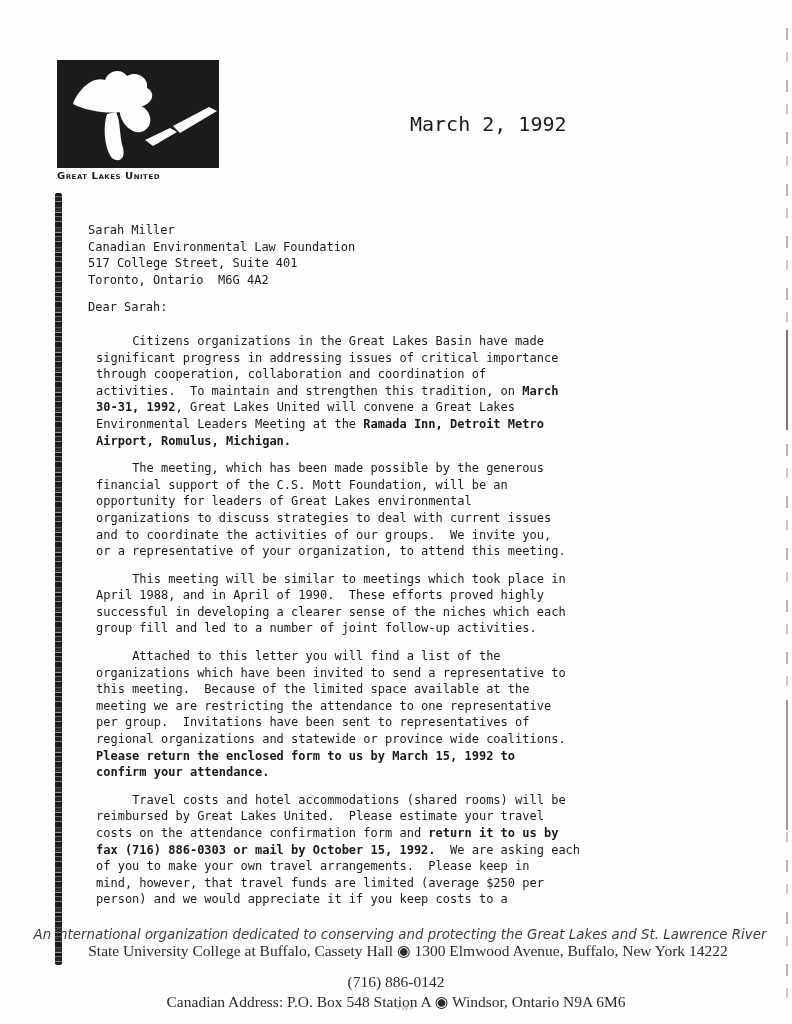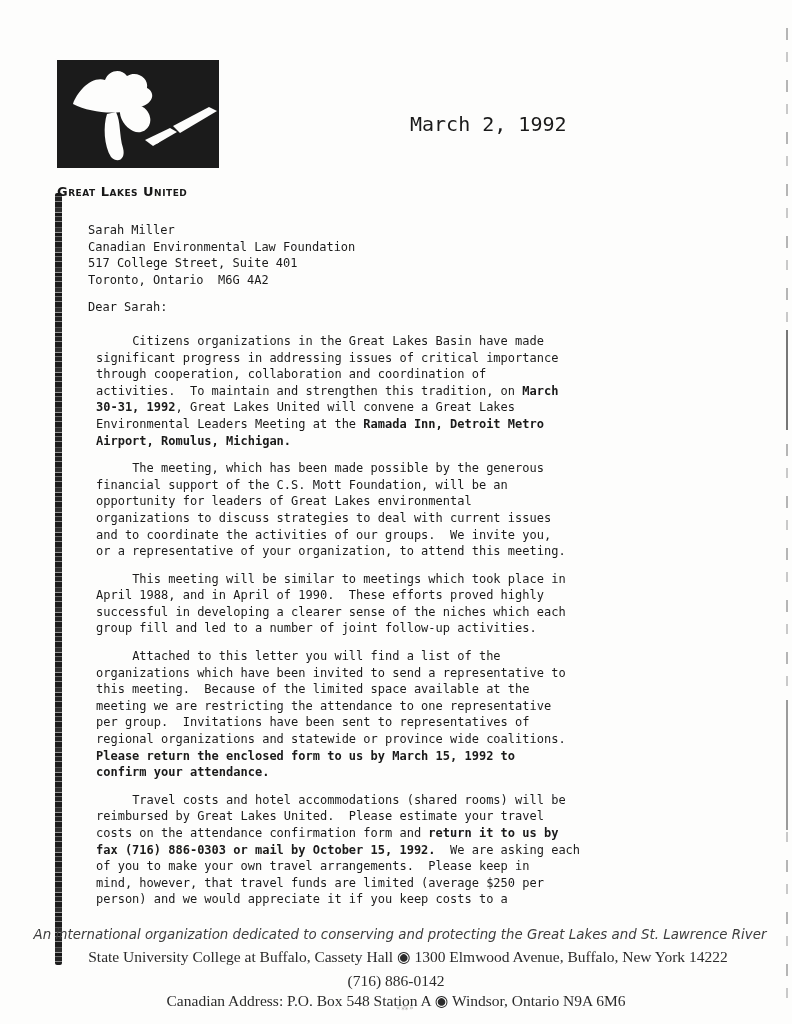--- a/index.html
+++ b/index.html
@@ -8,25 +8,25 @@
     width:792px;height:1024px;
     background:#fdfdfc;
     overflow:hidden;
     font-family:"DejaVu Sans Mono", monospace;
     color:#1a1a1a;
   }
   
   .logo-wrap{position:absolute;left:57px;top:60px;width:162px;}
   .logo-img{display:block;width:162px;height:108px;}
   .logo-wordmark{
-    margin-top:16px;
+    margin-top:2px;
     font-family:"DejaVu Sans", sans-serif;
     font-weight:800;
     font-variant:small-caps;
-    font-size:13px;
+    font-size:10px;
     letter-spacing:0.5px;
     color:#181818;
     white-space:nowrap;
     transform:scaleY(0.95);
   }
   
   .date-line{
     position:absolute;left:410px;top:112px;
     font-size:20px;white-space:pre;
   }
@@ -66,22 +66,22 @@
     padding-left:8px;
     white-space:nowrap;
     transform:scaleX(0.99);
   }
   .footer-serif{
     font-family:"Liberation Serif","DejaVu Serif", serif;
     font-size:15.5px;
     color:#2b2b2b;
     text-align:center;
   }
-  .footer-address-us{margin-top:6px;padding-left:24px;white-space:nowrap;}
-  .footer-phone{margin-top:6px;}
+  .footer-address-us{padding-left:24px;white-space:nowrap;}
+  .footer-phone{margin-top:13px;}
   .footer-address-ca{margin-top:2px;}
   .bottom-smudge{
     position:absolute;left:396px;top:1004px;
     font-size:7px;color:#8f8f8f;opacity:.8;
     font-family:"DejaVu Sans", sans-serif;
     letter-spacing:1px;
   }
 </style>
 </head>
 <body>

